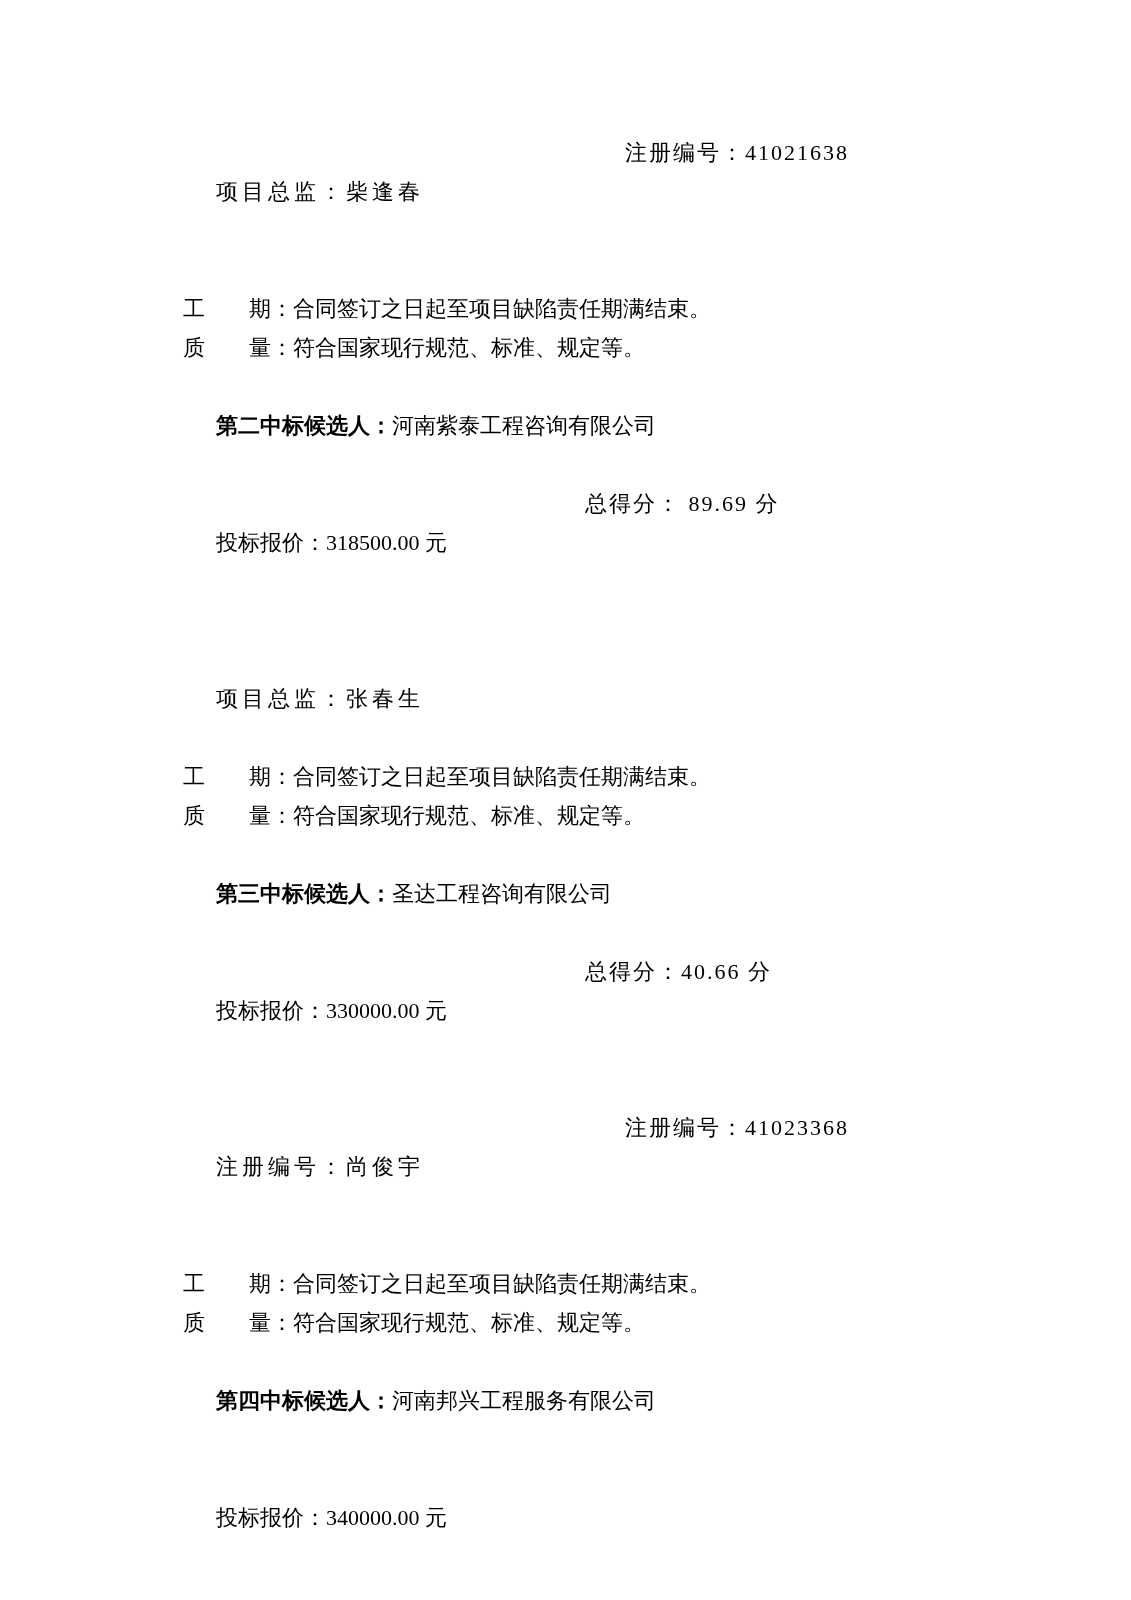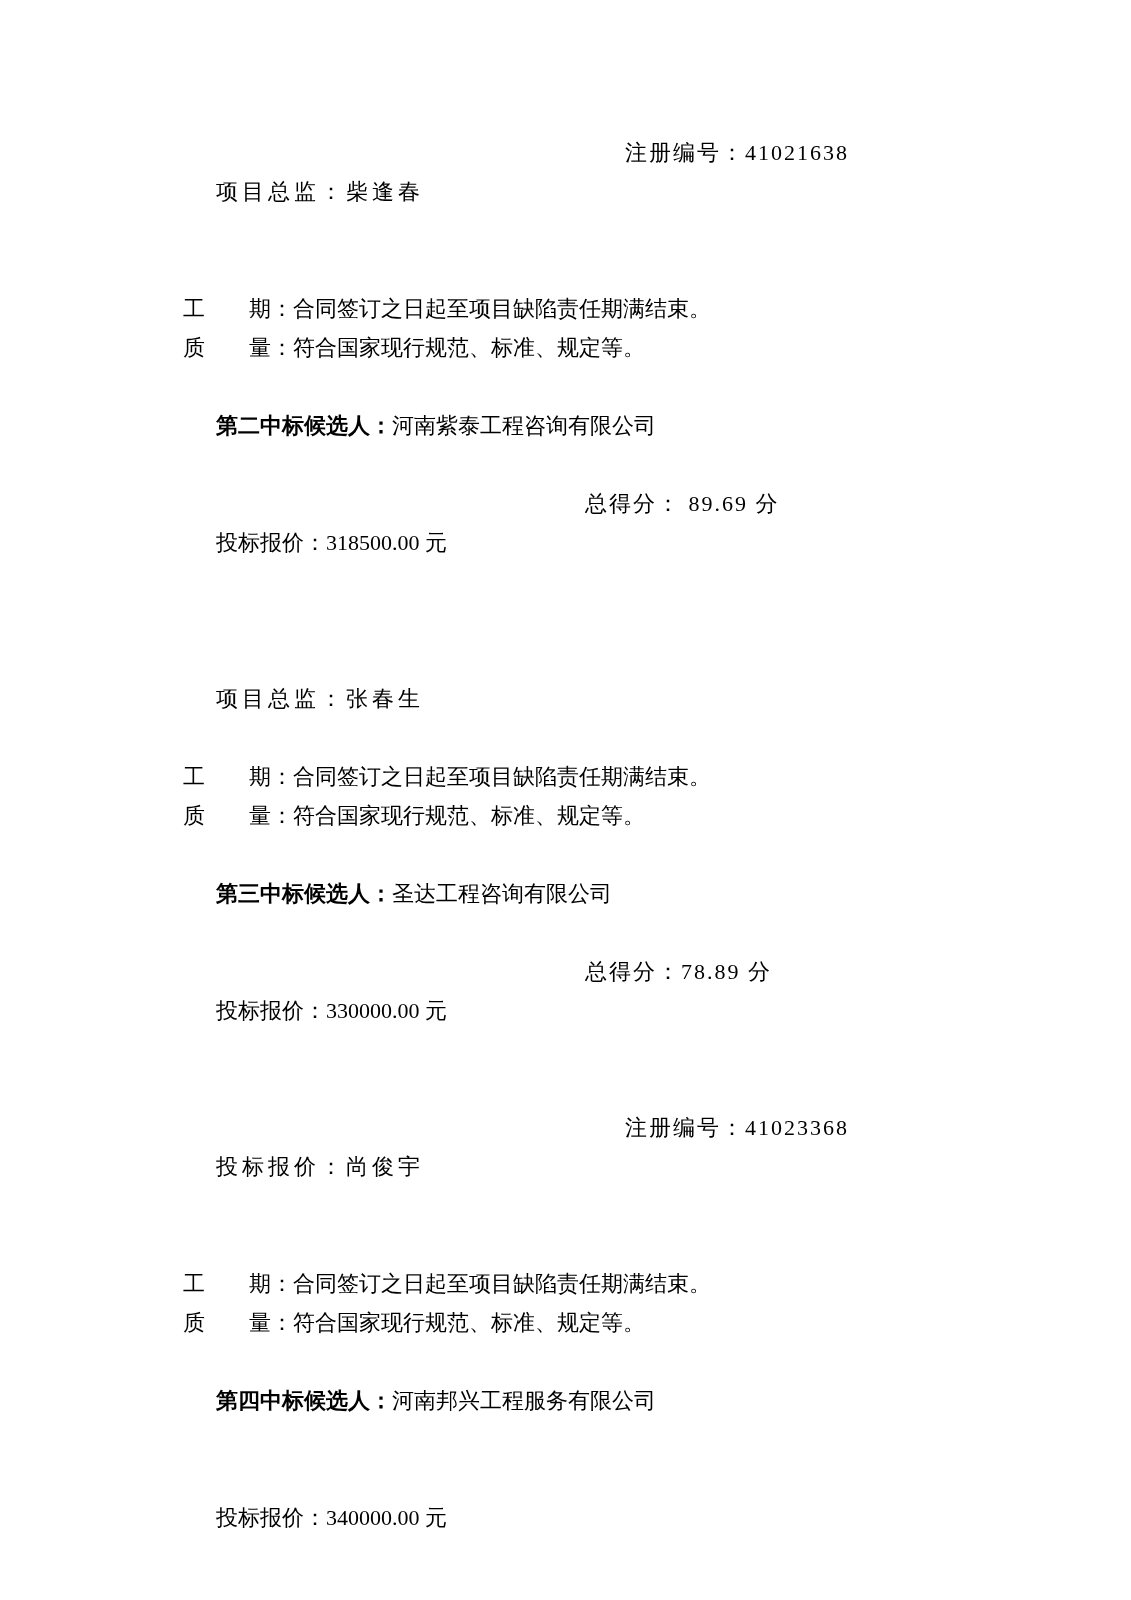--- a/index.html
+++ b/index.html
@@ -43,24 +43,24 @@
       <span class="sp">项目总监：张春生</span>
     </div>
     <div class="ln ind">工　　期：合同签订之日起至项目缺陷责任期满结束。</div>
     <div class="ln ind">质　　量：符合国家现行规范、标准、规定等。</div>
 
     <div class="ln ind">
       <span class="b">第三中标候选人：</span><span>圣达工程咨询有限公司</span>
     </div>
     <div class="ln ind">
       <span>投标报价：330000.00 元</span>
-      <span class="col2 col2-score sp2">总得分：78.89 分</span>
+      <span class="col2 col2-score sp2">总得分：40.66 分</span>
     </div>
     <div class="ln ind">
-      <span class="sp">投标报价：尚俊宇</span>
+      <span class="sp">注册编号：尚俊宇</span>
       <span class="col2 col2-reg sp2">注册编号：41023368</span>
     </div>
     <div class="ln ind">工　　期：合同签订之日起至项目缺陷责任期满结束。</div>
     <div class="ln ind">质　　量：符合国家现行规范、标准、规定等。</div>
 
     <div class="ln ind">
       <span class="b">第四中标候选人：</span><span>河南邦兴工程服务有限公司</span>
     </div>
     <div class="ln ind">
       <span>投标报价：340000.00 元</span>

